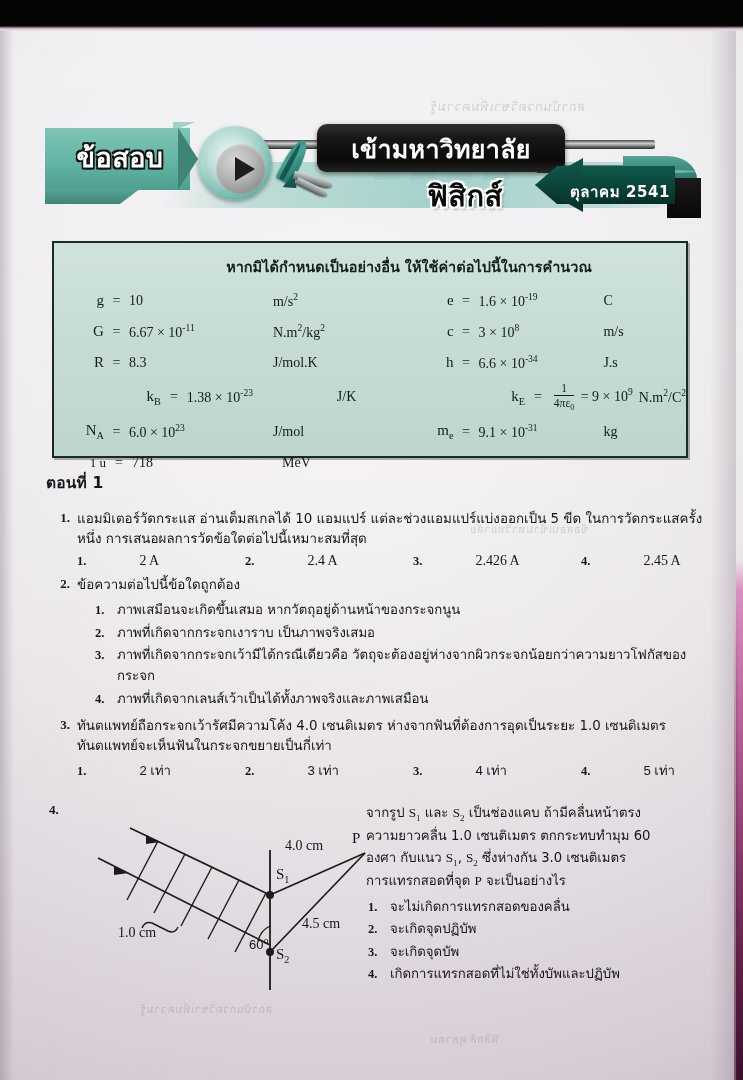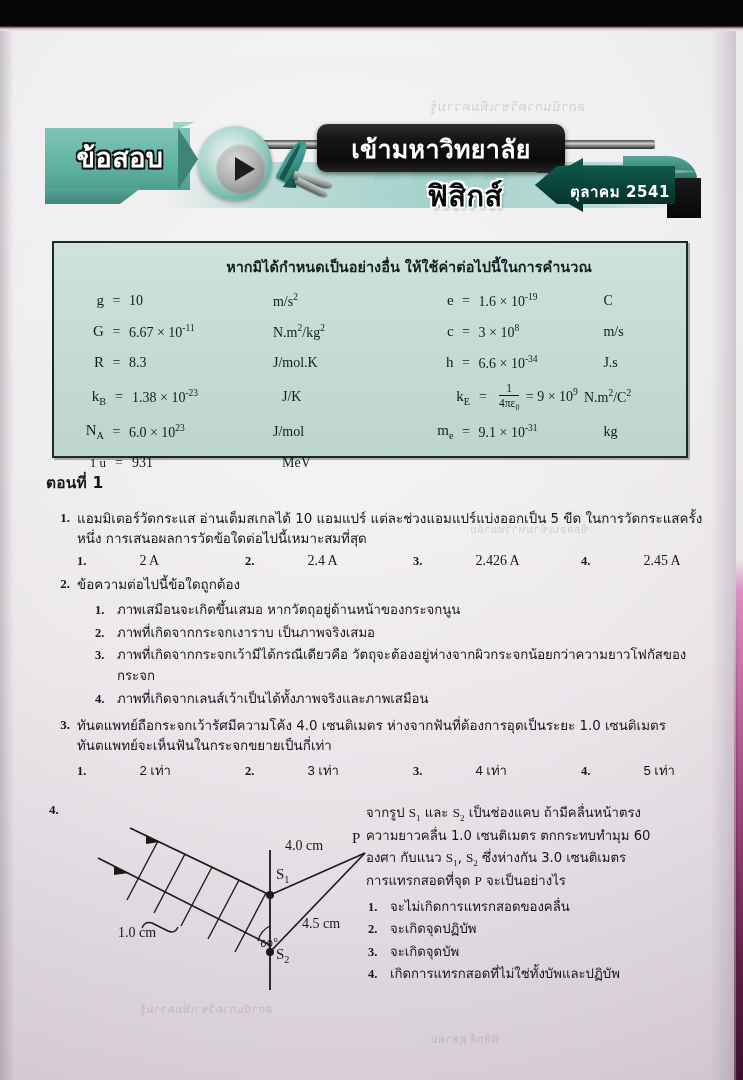--- a/index.html
+++ b/index.html
@@ -621,21 +621,21 @@
         <div class="c-sym"><span>R</span></div>
         <div class="c-eq">=</div>
         <div class="c-val"><span>8.3</span></div>
         <div class="c-unit"><span>J/mol.K</span></div>
         <div class="c-sym2"><span>h</span></div>
         <div class="c-eq">=</div>
         <div class="c-val2"><span>6.6 ×</span> <span>10</span><sup>-34</sup></div>
         <div class="c-unit2"><span>J.s</span></div>
       </div>
 
-      <div class="const-row" style="height:38px;">
+      <div class="const-row" style="height:38px;justify-content:flex-end;">
         <div class="c-sym"><span>k</span><sub>B</sub></div>
         <div class="c-eq">=</div>
         <div class="c-val"><span>1.38 ×</span> <span>10</span><sup>-23</sup></div>
         <div class="c-unit"><span>J/K</span></div>
         <div class="c-sym2"><span>k</span><sub>E</sub></div>
         <div class="c-eq">=</div>
         <div class="c-val2" style="width:auto;">
           <span class="frac">
             <span class="num">1</span>
             <span class="den">4πε<sub>0</sub></span>
@@ -653,21 +653,21 @@
         <div class="c-unit"><span>J/mol</span></div>
         <div class="c-sym2"><span>m</span><sub>e</sub></div>
         <div class="c-eq">=</div>
         <div class="c-val2"><span>9.1 ×</span> <span>10</span><sup>-31</sup></div>
         <div class="c-unit2"><span>kg</span></div>
       </div>
 
       <div class="const-row">
         <div class="c-sym" style="font-size:13px;">1 u</div>
         <div class="c-eq">=</div>
-        <div class="c-val"><span>931</span></div>
+        <div class="c-val"><span>718</span></div>
         <div class="c-unit"><span>MeV</span></div>
       </div>
 
     </div>
   </div>
 
   <div class="qwrap">
 
     <div class="section-head">ตอนที่ 1</div>
 
@@ -790,21 +790,21 @@
       <div style="position:absolute; left:196px; top:146px; font-family:'Liberation Serif',serif; font-size:15px;"><span>S</span><sub>2</sub></div>
 
       <div style="position:absolute; left:272px; top:30px; font-family:'Liberation Serif',serif; font-size:15px;">P</div>
 
       <div style="position:absolute; left:205px; top:38px; font-family:'Liberation Serif',serif; font-size:14px;">4.0 cm</div>
 
       <div style="position:absolute; left:222px; top:116px; font-family:'Liberation Serif',serif; font-size:14px;">4.5 cm</div>
 
       <div style="position:absolute; left:38px; top:125px; font-family:'Liberation Serif',serif; font-size:14px;">1.0 cm</div>
 
-      <div style="position:absolute; left:180px; top:136px; font-family:Liberation Mono, monospace; font-size:11px;"><span>60</span><sup style="font-size:.7em;">o</sup></div>
+      <div style="position:absolute; left:169px; top:136px; font-family:Liberation Sans, sans-serif; font-size:13px;"><span>60</span><sup style="font-size:.7em;">o</sup></div>
     </div>
 
     <div class="q4-right">
       <div class="q4-para">
         จากรูป <span class="nowrapi">S<sub>1</sub></span> และ <span class="nowrapi">S<sub>2</sub></span> เป็นช่องแคบ ถ้ามีคลื่นหน้าตรง
       </div>
       <div class="q4-para">
         ความยาวคลื่น 1.0 เซนติเมตร ตกกระทบทำมุม 60
       </div>
       <div class="q4-para">

